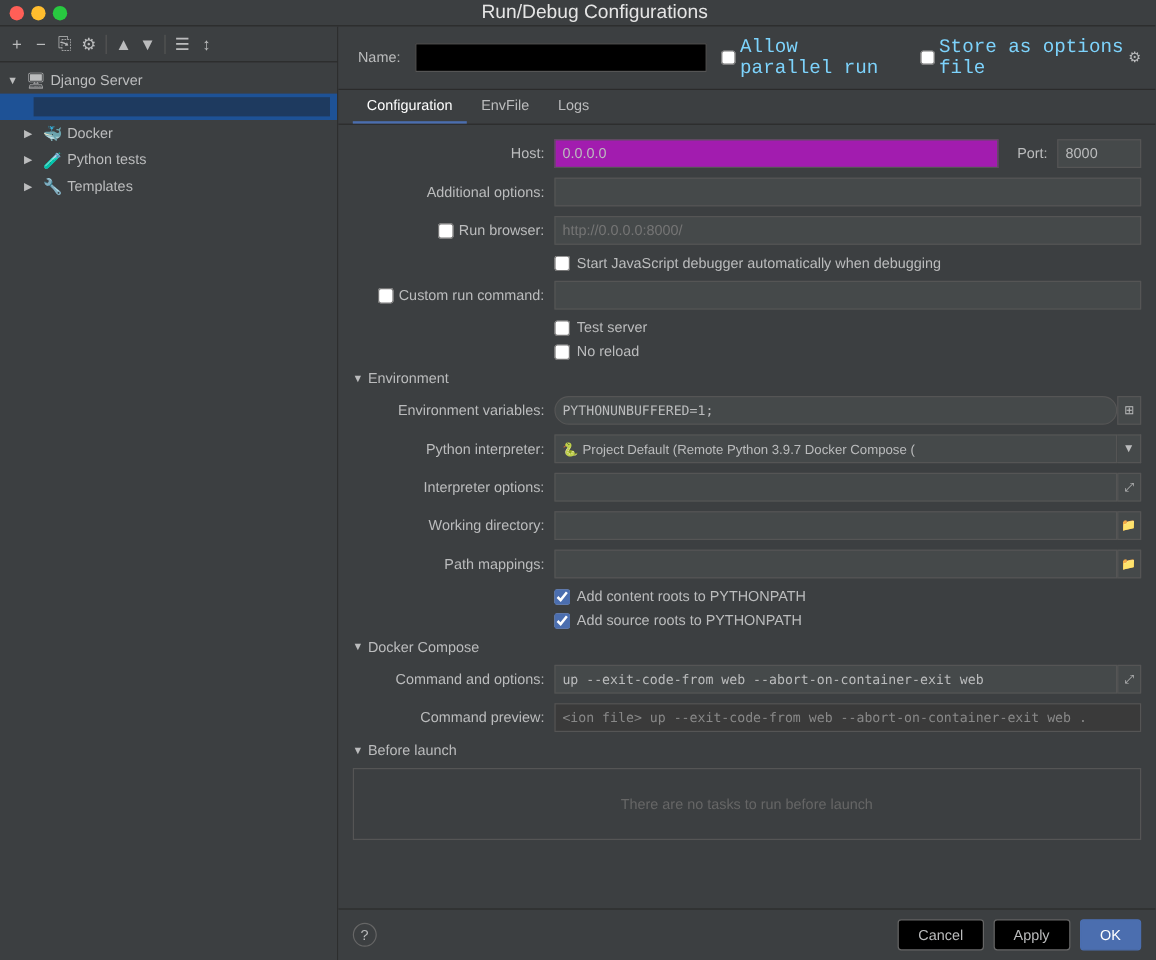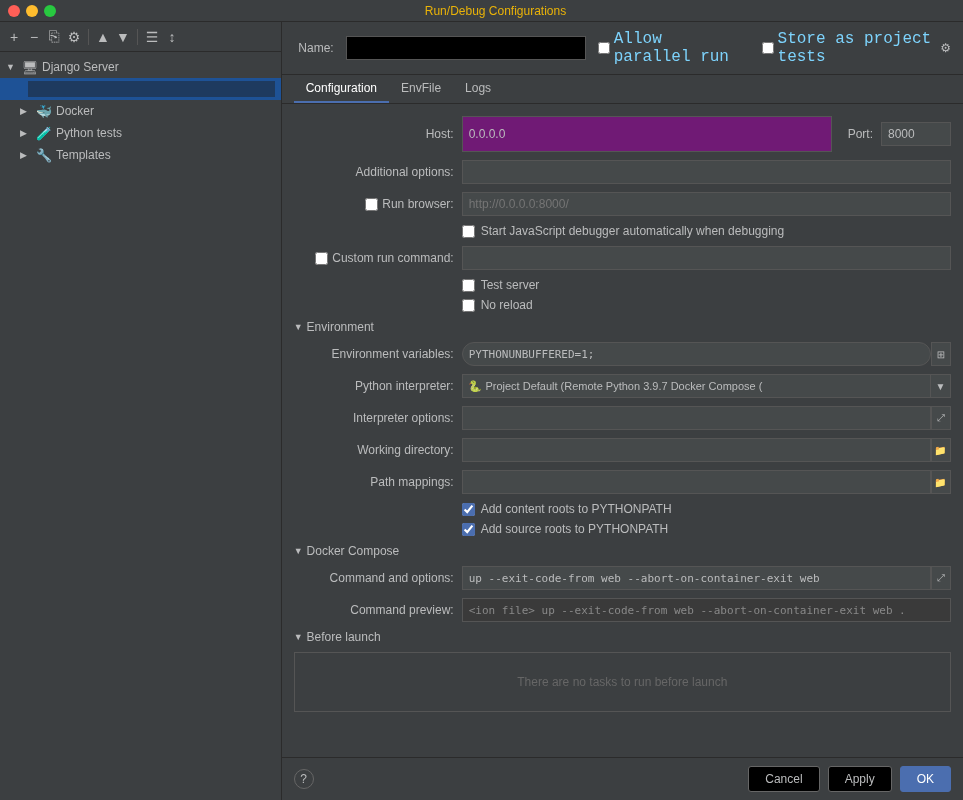--- a/index.html
+++ b/index.html
@@ -35,22 +35,22 @@
       width: 12px;
       height: 12px;
       border-radius: 50%;
       border: none;
       cursor: pointer;
     }
     .tb-close { background: #ff5f57; }
     .tb-min { background: #ffbd2e; }
     .tb-max { background: #28c940; }
     .title-bar-text {
-      font-size: 12px;
-      color: #eab308;
+      font-size: 16px;
+      color: #e5e5e5;
       padding-left: 28px;
     }
 
     
     .main-layout {
       display: flex;
       height: calc(800px - 22px);
     }
 
     
@@ -238,25 +238,25 @@
       height: 24px;
       outline: none;
       font-size: 12px;
     }
     .host-row {
       display: flex;
       align-items: center;
       gap: 8px;
     }
     .host-input {
-      background: #701a75;
+      background: #a21caf;
       border: 1px solid #555;
       color: #bbbcbd;
       padding: 2px 6px;
-      height: 36px;
+      height: 24px;
       outline: none;
       font-size: 12px;
       width: 370px;
     }
     .port-label {
       color: #bbbcbd;
       margin-left: 8px;
     }
     .port-input {
       background: #45494a;
@@ -507,21 +507,21 @@
     <div class="config-header">
       <span class="name-label">Name:</span>
       <input class="name-input" type="text" style="">
       <div class="header-right">
         <div class="checkbox-group">
           <input type="checkbox" class="cb-input" style="">
           <label class="cb-label">Allow parallel run</label>
         </div>
         <div class="checkbox-group">
           <input type="checkbox" class="cb-input" style="">
-          <label class="cb-label">Store as project tests</label>
+          <label class="cb-label">Store as options file</label>
           <span class="store-project-gear">⚙</span>
         </div>
       </div>
     </div>
 
     <div class="tab-bar">
       <div class="tab active">Configuration</div>
       <div class="tab">EnvFile</div>
       <div class="tab">Logs</div>
     </div>

